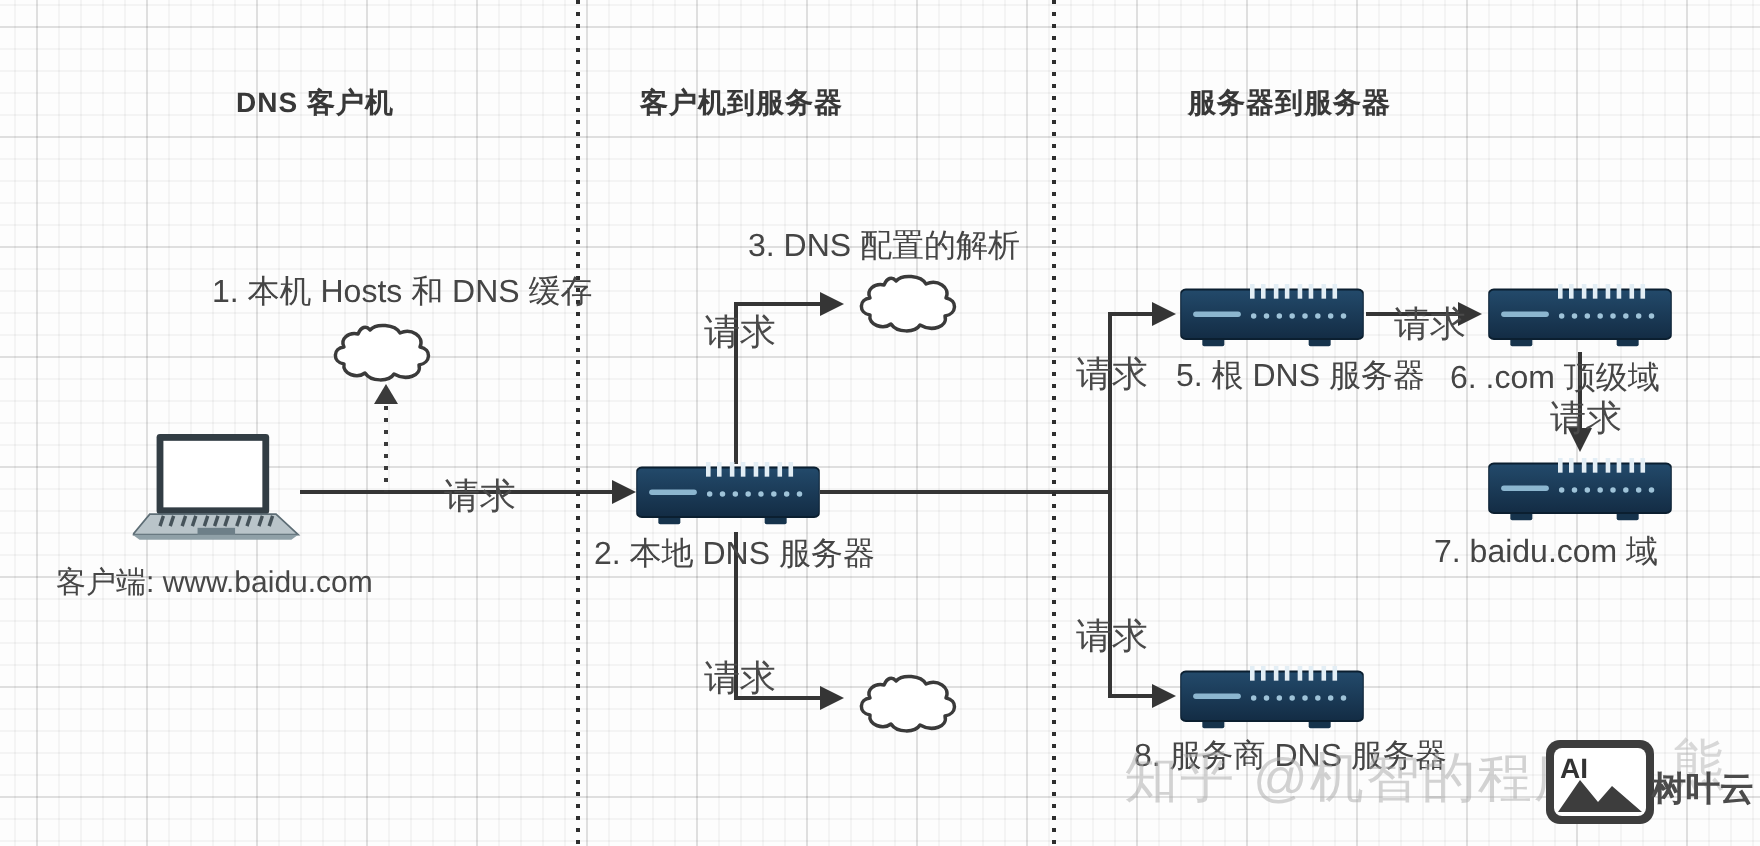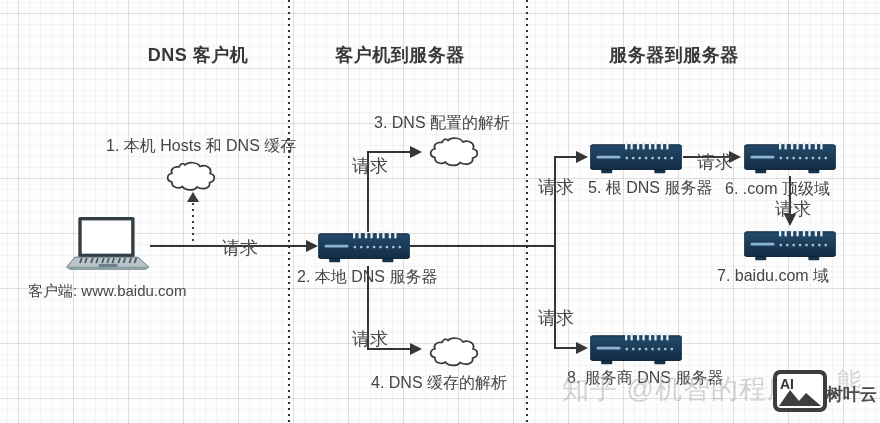--- a/index.html
+++ b/index.html
@@ -9,22 +9,22 @@
     font-family:"Liberation Sans","DejaVu Sans",sans-serif;
     background-color:#fdfdfd;
     background-image:
       linear-gradient(to right, rgba(0,0,0,0.085) 1px, transparent 1px),
       linear-gradient(to bottom, rgba(0,0,0,0.085) 1px, transparent 1px),
       linear-gradient(to right, rgba(0,0,0,0.035) 1px, transparent 1px),
       linear-gradient(to bottom, rgba(0,0,0,0.035) 1px, transparent 1px);
     background-size:55px 55px, 55px 55px, 11px 11px, 11px 11px;
     background-position:18px 0, 0 13px, 7px 0, 0 2px;
   }
-  .hdr { position:absolute; font-size:18px; font-weight:700; color:#383838;
-         text-align:center; white-space:nowrap; letter-spacing:0.5px; }
+  .hdr { position:absolute; font-size:14px; font-weight:700; color:#383838;
+         white-space:nowrap; letter-spacing:0.5px; }
   .divider { position:absolute; top:0; width:2px; height:423px;
          background:repeating-linear-gradient(to bottom,#2e2e2e 0 2px,transparent 2px 6px); }
   .lbl { position:absolute; font-size:16px; color:#454545; white-space:nowrap;
          }
   .qlbl { position:absolute; font-size:18px; color:#4a4a4a; white-space:nowrap; }
   .node { position:absolute; }
   svg.layer { position:absolute; left:0; top:0; }
   .dotline { position:absolute; left:192px; top:203px; width:2px; height:43px;
          background:repeating-linear-gradient(to bottom,#3a3a3a 0 2px,transparent 2px 6px); }
   .dothead { position:absolute; left:187px; top:192px; width:0; height:0;
@@ -176,21 +176,20 @@
   </div>
   <div class="node" style="left:590px; top:333px; width:92px; height:33px">
     <svg width="92" height="33" viewBox="0 0 100 36">
         <use href="#sym-server"></use>
       </svg>
   </div>
 
   <div class="lbl" style="left:106px; top:136px; width:170px">1. 本机 Hosts 和 DNS 缓存</div>
   <div class="lbl" style="left:297px; top:267px; width:140px">2. 本地 DNS 服务器</div>
   <div class="lbl" style="left:374px; top:113px; width:140px">3. DNS 配置的解析</div>
-  <div class="lbl" style="left:371px; top:373px; width:140px">4. DNS 缓存的解析</div>
   <div class="lbl" style="left:588px; top:178px; width:140px">5. 根 DNS 服务器</div>
   <div class="lbl" style="left:725px; top:179px; width:140px">6. .com 顶级域</div>
   <div class="lbl" style="left:717px; top:266px; width:140px">7. baidu.com 域</div>
   <div class="lbl" style="left:567px; top:368px; width:140px">8. 服务商 DNS 服务器</div>
 
   <div class="caption">客户端: www.baidu.com</div>
 
   <div class="qlbl" style="left:222px; top:236px">请求</div>
   <div class="qlbl" style="left:352px; top:154px">请求</div>
   <div class="qlbl" style="left:352px; top:327px">请求</div>

